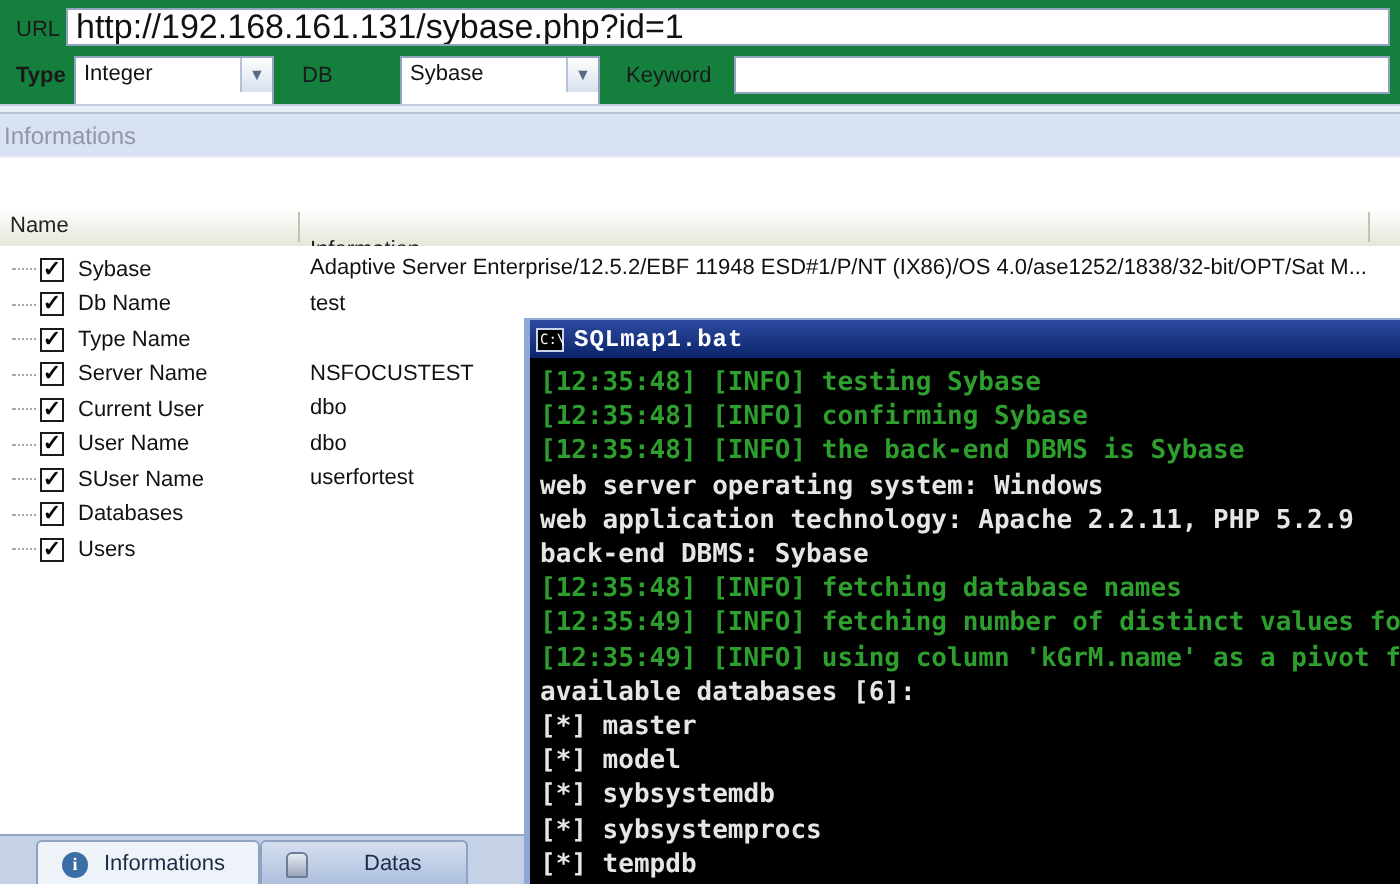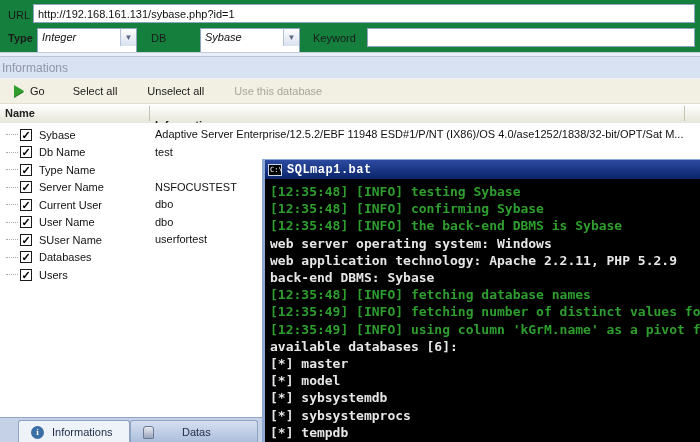--- a/index.html
+++ b/index.html
@@ -3,54 +3,54 @@
 <meta charset="utf-8">
 <style>
   * { margin:0; padding:0; box-sizing:border-box; }
   html,body { width:700px; height:442px; overflow:hidden; }
   body { font-family:"Liberation Sans", sans-serif; font-size:11px; color:#111; background:#fff; }
   .app { position:relative; width:700px; height:442px; overflow:hidden; background:#fff; }
 
   
   .formarea { position:absolute; left:0; top:0; width:700px; height:52px; background:#15803d; }
   .lbl { position:absolute; color:#1a1a1a; }
-  .txtinput { position:absolute; background:#fff; border:1px solid #90a4c0; padding:1px 4px; font-size:11px; font-family:"Liberation Sans",sans-serif; color:#111; }
-  .combo { position:absolute; height:37px; background:#fff; border:1px solid #90a4c0;font-style:italic; }
+  .txtinput { position:absolute; background:#fff; border:1px solid #90a4c0; padding:1px 4px; font-size:17px; font-family:"Liberation Sans",sans-serif; color:#111; }
+  .combo { position:absolute; height:37px; background:#fff; border:1px solid #90a4c0; }
   .combo .val { position:absolute; left:4px; top:2px; white-space:nowrap; }
   .combo .btn { position:absolute; right:0; top:0; width:16px; height:17px; background:linear-gradient(#fdfdfd,#d9e1ee); border-left:1px solid #b4c2d8; text-align:center; color:#5a6a84; font-size:8px; line-height:17px; }
   .formsep { position:absolute; left:0; top:52px; width:700px; height:5px; background:#e9eff9; border-top:1px solid #c2cede; border-bottom:1px solid #b7c4d6; }
 
   
   .panelheader { position:absolute; left:0; top:57px; width:700px; height:22px; background:#d9e2f2; border-bottom:1px solid #eef2f8; }
   .panelheader span { position:absolute; left:2px; top:4px; font-size:12px; color:#8f97a8; }
 
   
   .toolbar { position:absolute; left:0; top:79px; width:700px; height:25px; background:#f2f0e3; display:flex; align-items:center; border-bottom:1px solid #e2dfcf; }
   .tbtn { display:flex; align-items:center; gap:6px; padding:3px 8px; cursor:default; color:#1a1a1a; white-space:nowrap; }
   .tbtn.disabled { color:#a6a69a; }
   .goicon { width:0; height:0; border-left:10px solid #2f9e2f; border-top:6px solid transparent; border-bottom:6px solid transparent; filter:drop-shadow(0 1px 0 #1c6e1c); }
 
   
-  .tableheader { position:absolute; left:0; top:104px; width:700px; height:20px; background:linear-gradient(#ffffff,#e6e6da); border-bottom:1px solid #a8a896;font-weight:bold; }
+  .tableheader { position:absolute; left:0; top:104px; width:700px; height:20px; background:linear-gradient(#ffffff,#e6e6da); border-bottom:1px solid #a8a896; }
   .tableheader .h1 { position:absolute; left:5px; top:3px; color:#222; }
   .tableheader .h2 { position:absolute; left:155px; top:15px; color:#222; }
   .colsep1 { position:absolute; left:149px; top:2px; width:1px; height:15px; background:#c3c3b2; }
   .colsep2 { position:absolute; left:684px; top:2px; width:1px; height:15px; background:#c3c3b2; }
   .tablebody { position:absolute; left:0; top:123px; width:700px; height:294px; background:#fff; padding-top:3px; }
   .trow { position:relative; height:17.5px; display:flex; align-items:center; }
   .treedash { width:12px; margin-left:6px; border-top:1px dotted #a8a8a8; height:0; }
   .cbox { width:12px; height:12px; margin-left:2px; background:#fff; border:1px solid #1a1a1a; font-size:11px; line-height:10px; text-align:center; color:#000; font-weight:bold; }
   .rname { margin-left:7px; width:102px; white-space:nowrap; overflow:hidden; }
   .rinfo { position:absolute; left:155px; top:2px; white-space:nowrap; }
 
   
   .tabbar { position:absolute; left:0; top:417px; width:700px; height:25px; background:#c5d1e6; border-top:1px solid #93a5c4; }
   .tab { position:absolute; top:2px; height:23px; display:flex; align-items:center; gap:8px; padding:0 12px; border:1px solid #8fa2c2; border-bottom:none; border-radius:3px 3px 0 0; }
   .tab.active { left:18px; width:112px; background:#eef2f9; }
-  .tab.inactive { left:130px; width:128px; background:linear-gradient(#d5dff0,#abbedd);gap:28px; }
+  .tab.inactive { left:130px; width:104px; background:linear-gradient(#d5dff0,#abbedd);gap:28px; }
   .infoicon { width:13px; height:13px; border-radius:50%; background:#3a6ea5; color:#fff; font-size:9px; font-weight:bold; text-align:center; line-height:13px; font-family:"Liberation Serif",serif; }
   .datasicon { width:11px; height:13px; background:linear-gradient(#e8ecf4,#9aa6bb); border:1px solid #6c7a94; border-radius:3px 3px 1px 1px; }
   .tablabel { color:#1d2a45; }
 
   
   .console { position:absolute; left:262px; top:159px; width:446px; height:283px; border-left:3px solid #8fa9d6; border-top:1px solid #8fa9d6; background:#000; }
   .ctitle { height:19px; background:linear-gradient(#2c4aa0,#0a246a); display:flex; align-items:center; padding-left:3px; gap:5px; }
   .cicon { width:14px; height:12px; background:#000; border:1px solid #c8d4ea; color:#fff; font-size:7px; line-height:10px; padding-left:1px; font-family:"DejaVu Sans Mono",monospace; }
   .ctext { color:#fff; font-weight:bold; font-size:12px; font-family:Liberation Mono, monospace; letter-spacing:0.5px; }
   .cbody { padding:4px 0 0 5px; }
@@ -78,35 +78,20 @@
     </div>
     <span class="lbl" style="left:313px; top:32px;">Keyword</span>
     <input class="txtinput" style="left: 367px; top: 28px; width: 328px; height: 19px;" value="">
   </div>
   <div class="formsep"></div>
 
   <div class="panelheader">
     <span>Informations</span>
   </div>
 
-  <div class="toolbar">
-    <div class="tbtn" style="margin-left:6px;">
-      <span class="goicon"></span>
-      <span>Go</span>
-    </div>
-    <div class="tbtn" style="margin-left:12px;">
-      <span>Select all</span>
-    </div>
-    <div class="tbtn" style="margin-left:14px;">
-      <span>Unselect all</span>
-    </div>
-    <div class="tbtn disabled" style="margin-left:14px;">
-      <span>Use this database</span>
-    </div>
-  </div>
 
   <div class="tableheader">
     <span class="h1">Name</span>
     <span class="h2">Information</span>
     <span class="colsep1"></span>
     <span class="colsep2"></span>
   </div>
 
   <div class="tablebody">
     <div class="trow">

